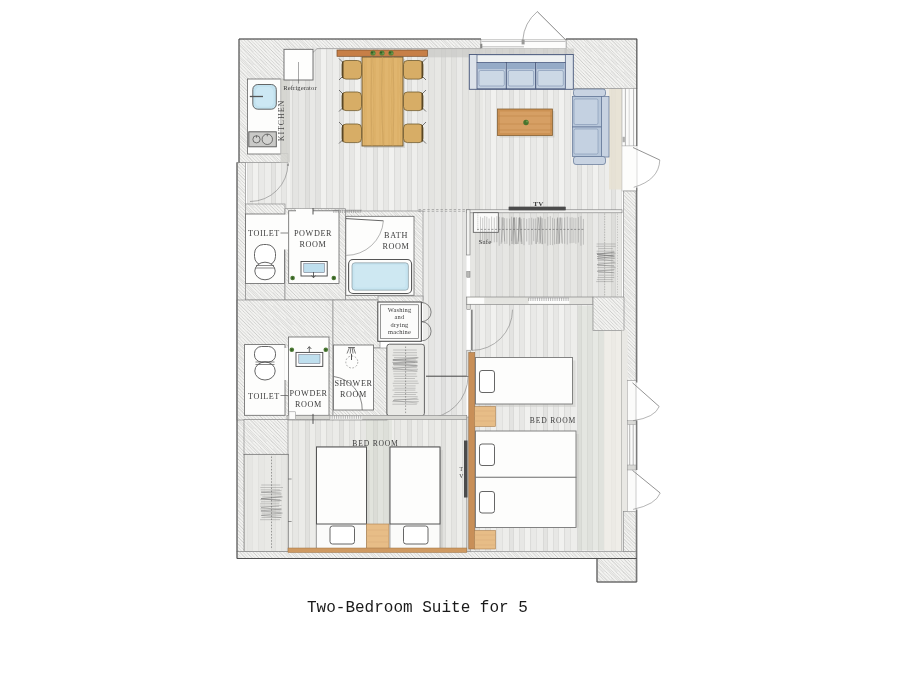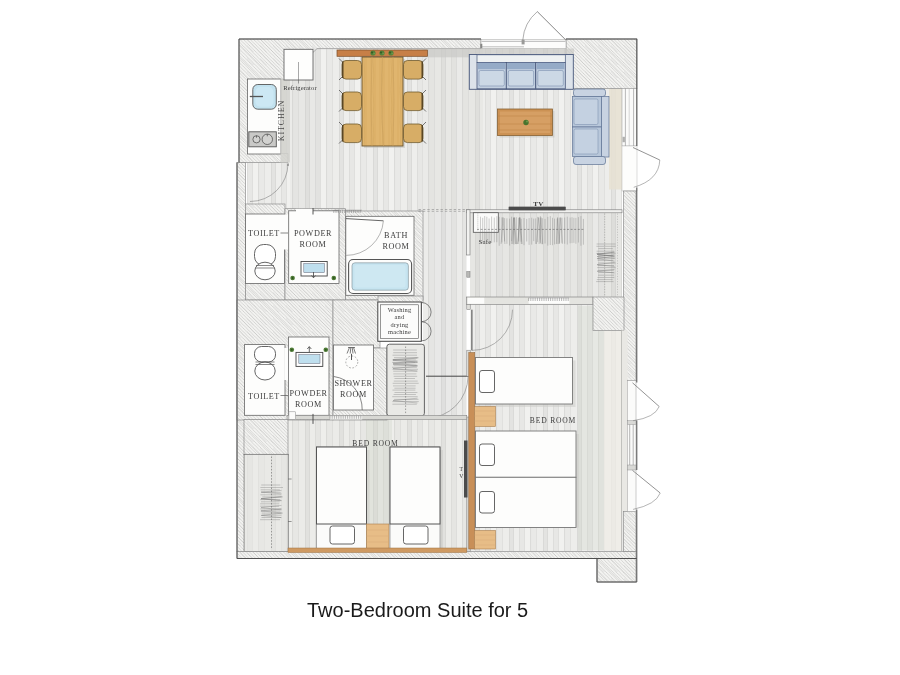--- a/index.html
+++ b/index.html
@@ -1,17 +1,17 @@
 <!DOCTYPE html>
 <html><head>
 <meta charset="utf-8">
 <style>
 html,body{margin:0;padding:0;background:#ffffff;width:900px;height:675px;overflow:hidden;}
 .caption{position:absolute;left:307px;top:598.5px;
-font-family:Liberation Sans, sans-serif;font-size:20px;color:#1a1a1a;letter-spacing:0;}
+font-family:Liberation Mono, monospace;font-size:16px;color:#1a1a1a;letter-spacing:0;}
 </style>
 </head>
 <body>
 
 <svg width="900" height="675" viewBox="0 0 900 675">
 <defs>
 <pattern id="ha" width="3.4" height="3.4" patternUnits="userSpaceOnUse">
 <rect width="3.4" height="3.4" fill="#f3f3f1"></rect>
 <path d="M-1,-1 L4.4,4.4" stroke="#cfcfcd" stroke-width="0.8"></path>
 </pattern>

